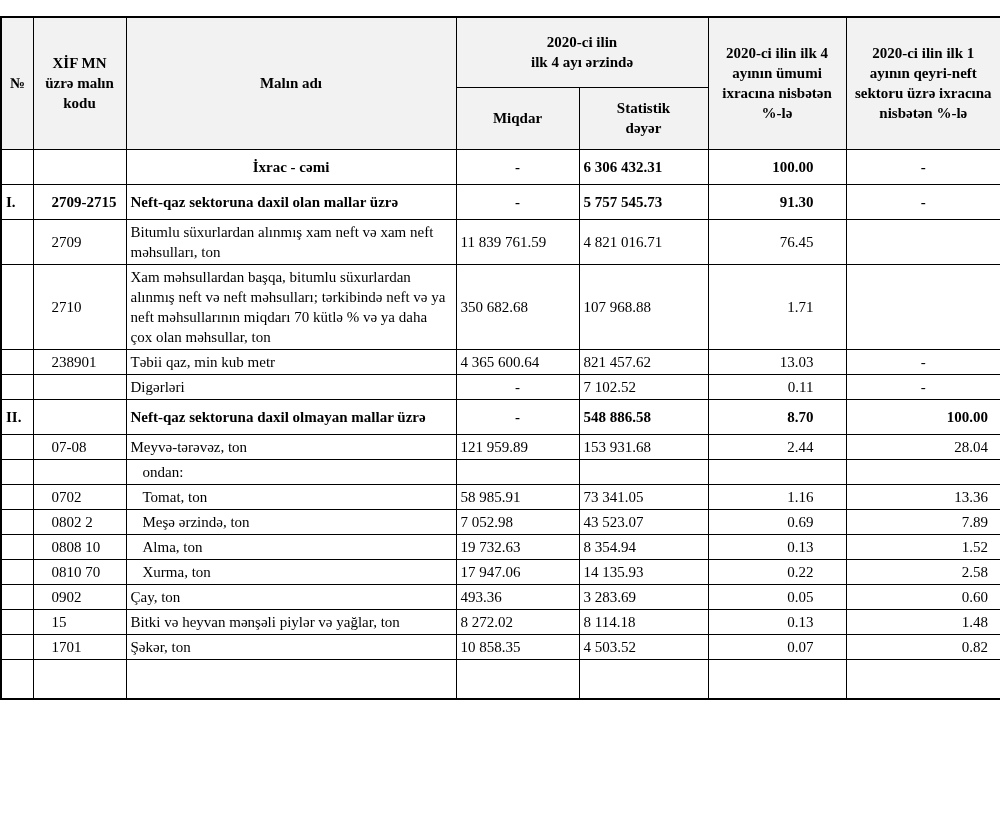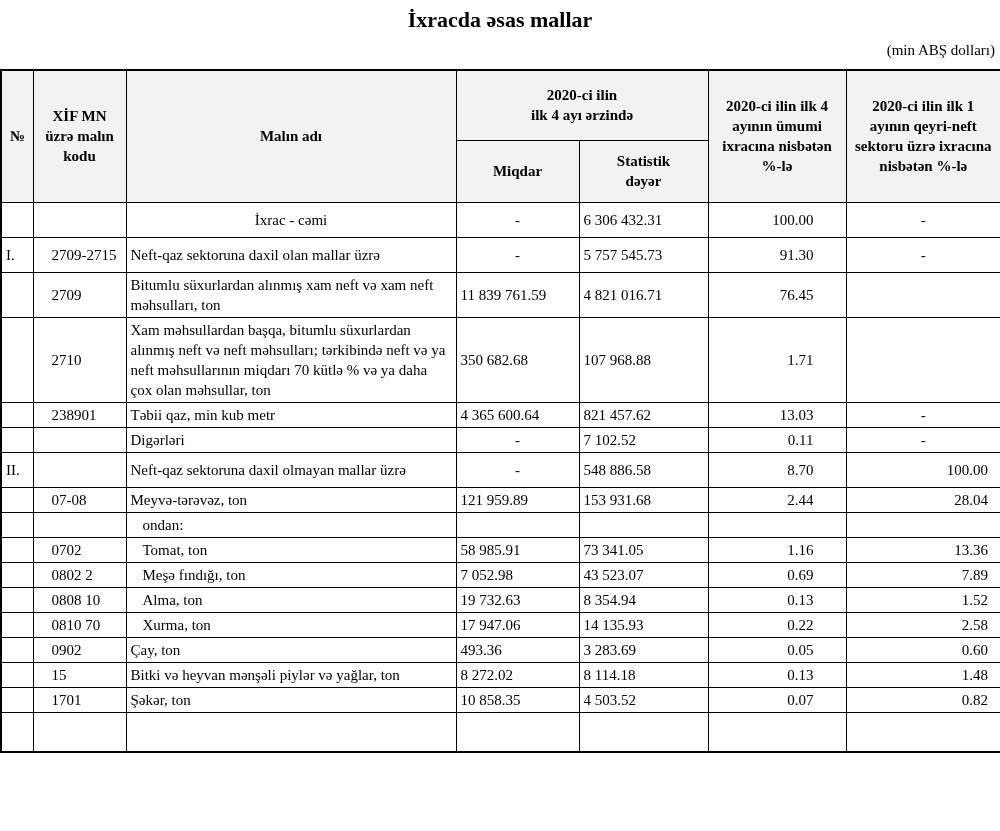--- a/index.html
+++ b/index.html
@@ -49,29 +49,27 @@
 
   td.c-no   { text-align: left; padding-left: 4px; }
   td.c-code { text-align: left; padding-left: 18px; }
   td.c-name { text-align: left; padding-left: 4px; }
   td.c-name.center { text-align: center; }
   td.c-name.indent { padding-left: 16px; }
   td.c-qty, td.c-value { text-align: left; padding-right: 10px; }
   td.c-share_total { text-align: right; padding-right: 32px; }
   td.c-share_nonoil { text-align: right; padding-right: 12px; }
   td.dash { text-align: center; padding-right: 4px; }
-  tr.bold td { font-weight: normal; padding-top: 7px; padding-bottom: 7px; }
+  tr.bold td { font-weight: bold; padding-top: 7px; padding-bottom: 7px; }
   tr.partial td { height: 40px; border-bottom: none; }
 </style>
 </head>
 <body>
 
 <div class="header-area">
-  <div class="page-title">İxracda əsas mallar</div>
-  <div class="unit-note">(min ABŞ dolları)</div>
 </div>
 
 <table>
   <colgroup>
     <col style="width:32px">
     <col style="width:93px">
     <col style="width:330px">
     <col style="width:123px">
     <col style="width:129px">
     <col style="width:138px">
@@ -180,21 +178,21 @@
         <td class="c-code">0702</td>
         <td class="c-name indent">Tomat, ton</td>
         <td class="c-qty">58 985.91</td>
         <td class="c-value">73 341.05</td>
         <td class="c-share_total">1.16</td>
         <td class="c-share_nonoil">13.36</td>
       </tr>
       <tr>
         <td class="c-no"></td>
         <td class="c-code">0802 2</td>
-        <td class="c-name indent">Meşə fındığı, ton</td>
+        <td class="c-name indent">Meşə ərzində, ton</td>
         <td class="c-qty">7 052.98</td>
         <td class="c-value">43 523.07</td>
         <td class="c-share_total">0.69</td>
         <td class="c-share_nonoil">7.89</td>
       </tr>
       <tr>
         <td class="c-no"></td>
         <td class="c-code">0808 10</td>
         <td class="c-name indent">Alma, ton</td>
         <td class="c-qty">19 732.63</td>

